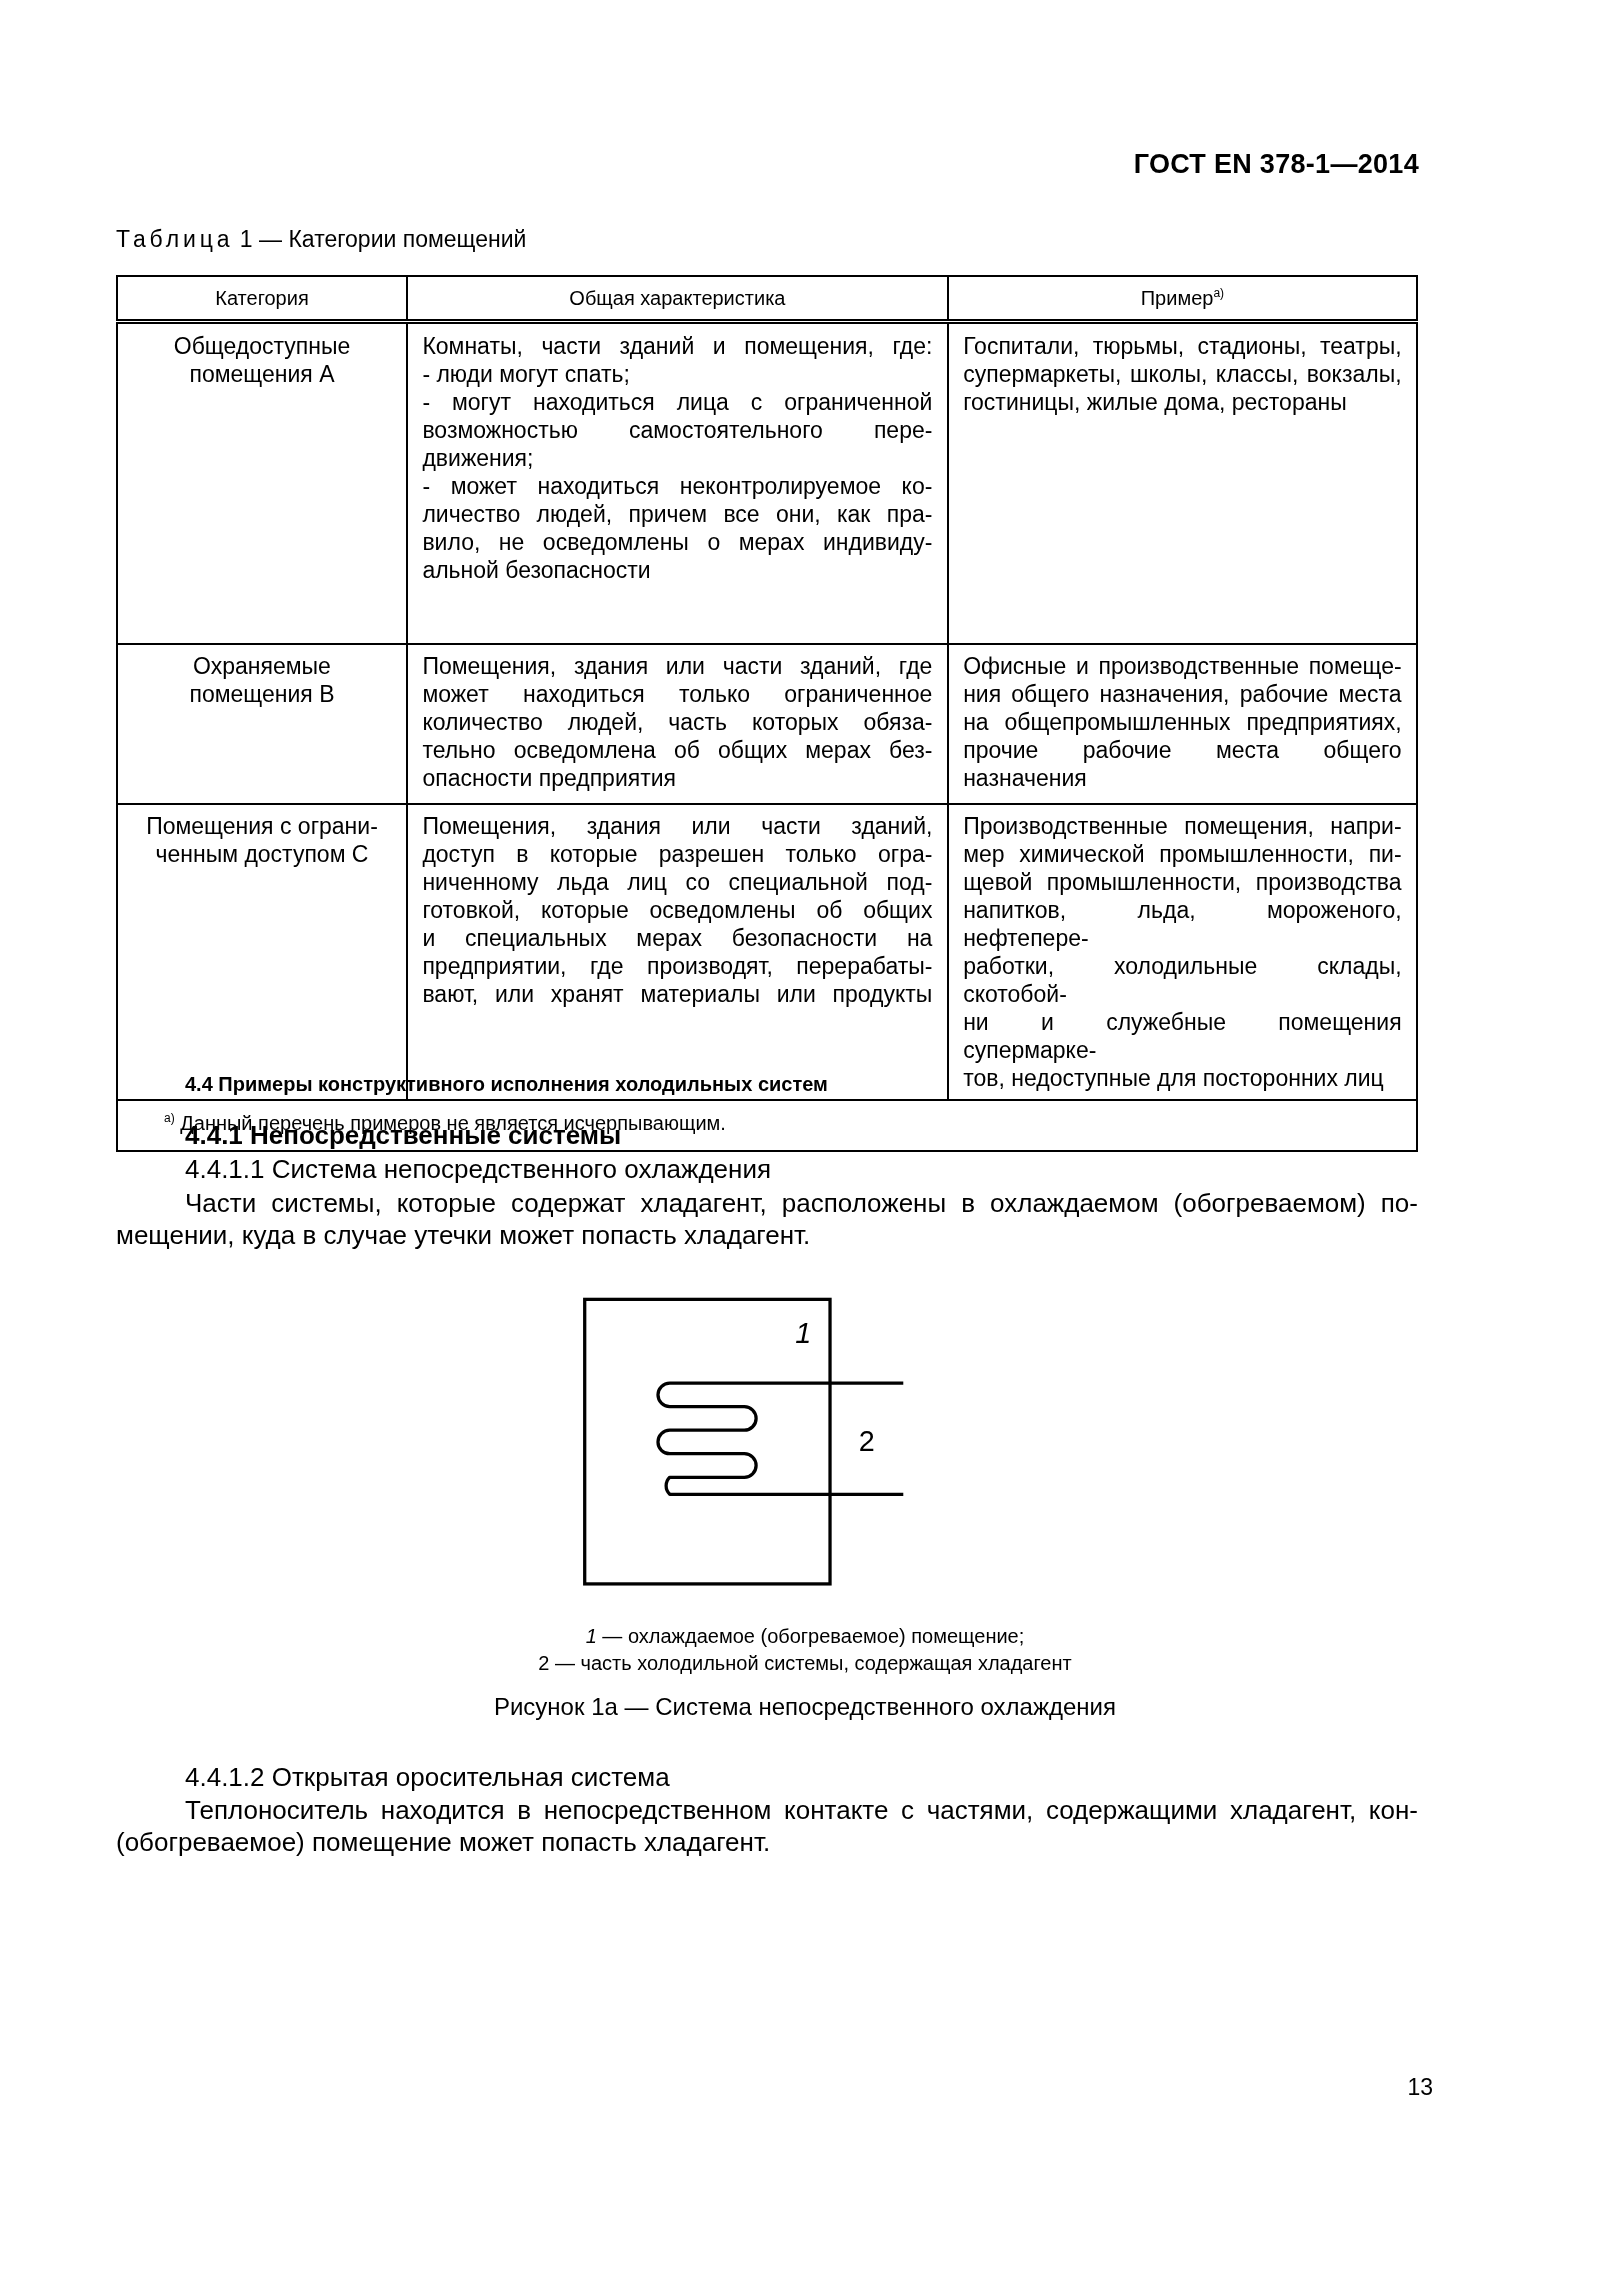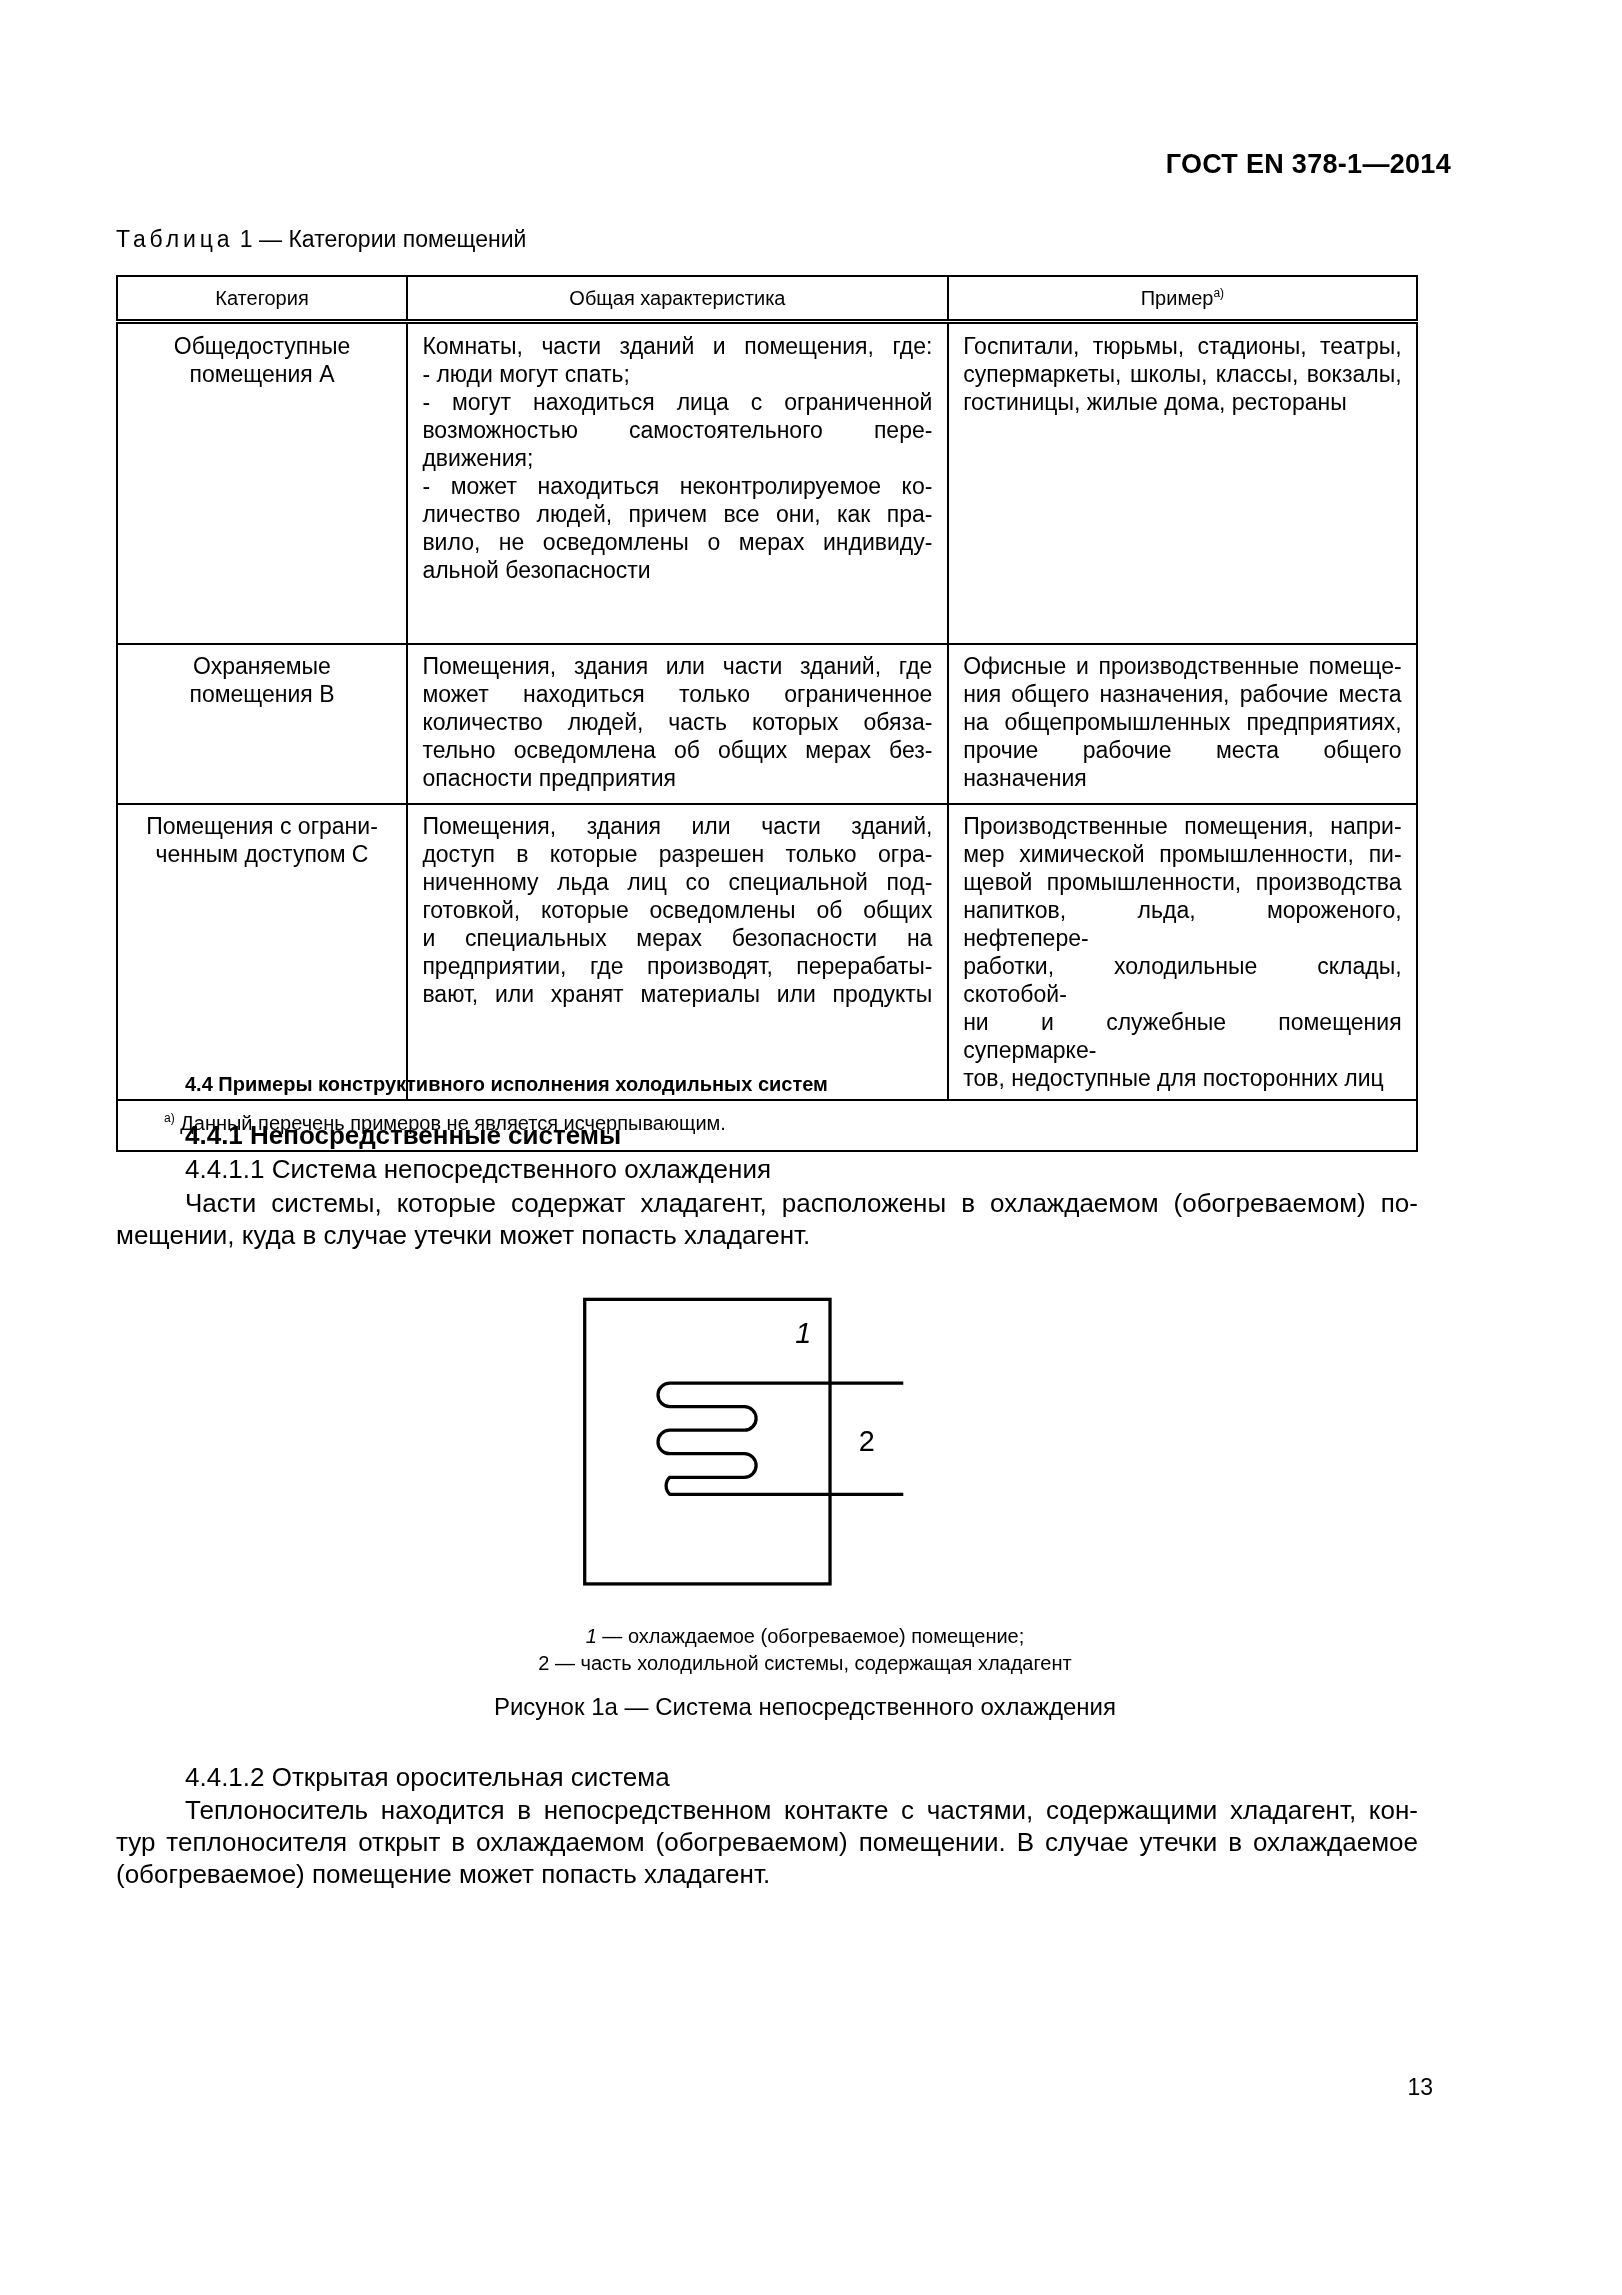--- a/index.html
+++ b/index.html
@@ -1,19 +1,19 @@
 <!DOCTYPE html>
 <html style="font-size:10.5px"><head>
 <meta charset="utf-8">
 <style>
   html, body { margin:0; padding:0; background:#ffffff; }
   body { width:1623px; height:2295px; position:relative; overflow:hidden;
          font-family:"Liberation Sans", sans-serif; color:#000; }
   .abs { position:absolute; }
-  .std { right:172px; top:149px; font-weight:bold; font-size:27px; letter-spacing:0.3px; }
+  .std { right:204px; top:149px; font-weight:bold; font-size:27px; letter-spacing:0.3px; }
   .tcap { left:116px; top:226px; font-size:23px; }
   .tcap .spaced { letter-spacing:3.9px; }
   table.cat { position:absolute; left:116px; top:275px; width:1302px; border-collapse:collapse;
               font-size:23px; line-height:28px; }
   table.cat td, table.cat th { border:2px solid #000; vertical-align:top; padding:0; }
   table.cat th { font-weight:normal; font-size:20px; height:42px; vertical-align:middle; text-align:center; }
   table.cat thead tr { border-bottom:5.9px double #000; }
   table.cat td.c1 { width:275px; text-align:center; padding:7.9px 6.5px 6.5px 6.5px; }
   table.cat td.c2 { width:510px; text-align:justify; padding:7.9px 14.4px 6.5px 14.4px; }
   table.cat td.c3 { text-align:justify; padding:7.9px 14.4px 6.5px 14.4px; }
@@ -147,18 +147,17 @@
   </svg>
 </div>
 
 <div class="abs leg leg1"><i>1</i><span> — охлаждаемое (обогреваемое) помещение;</span></div>
 <div class="abs leg leg2">2 — часть холодильной системы, содержащая хладагент</div>
 <div class="abs figcap">Рисунок 1а — Система непосредственного охлаждения</div>
 
 <div class="abs h4412">4.4.1.2 Открытая оросительная система</div>
 <div class="abs p2 body">
   <span class="j ind">Теплоноситель находится в непосредственном контакте с частями, содержащими хладагент, кон-</span>
-  <span class="j">тур теплоносителя открыт в охлаждаемом (обогреваемом) помещении. В случае утечки в охлаждаемое</span>
   <span>(обогреваемое) помещение может попасть хладагент.</span>
 </div>
 
 <div class="abs pnum">13</div>
 
 
 </body></html>

